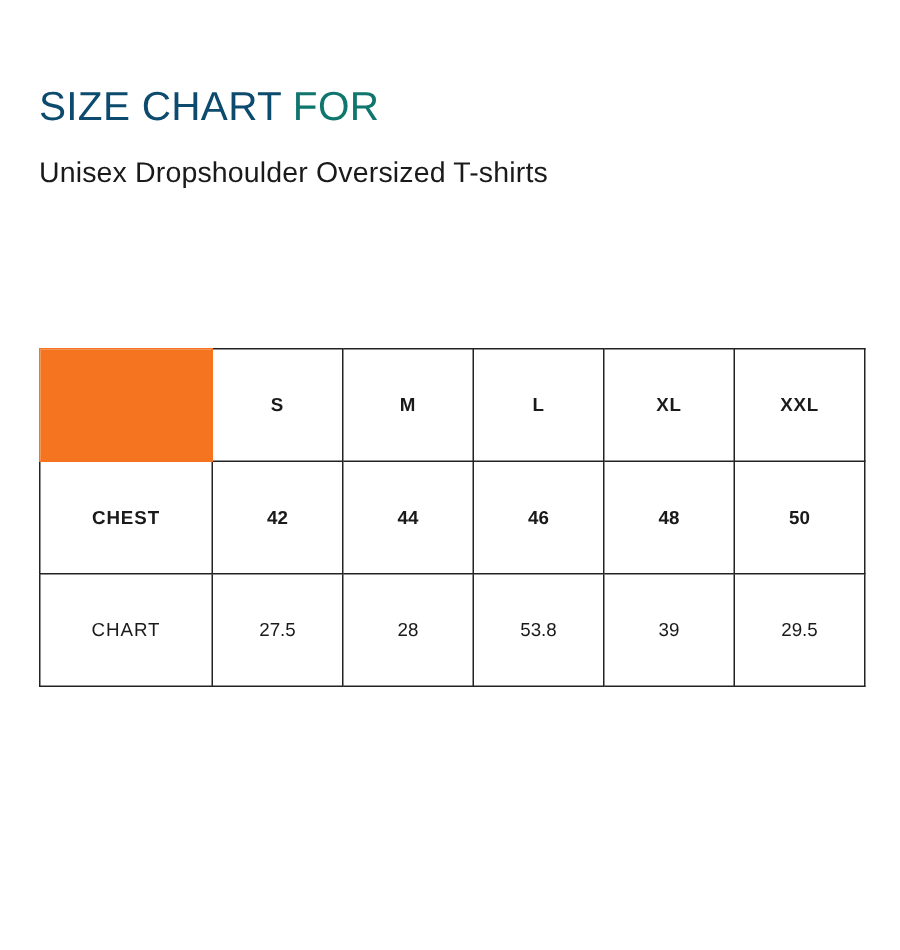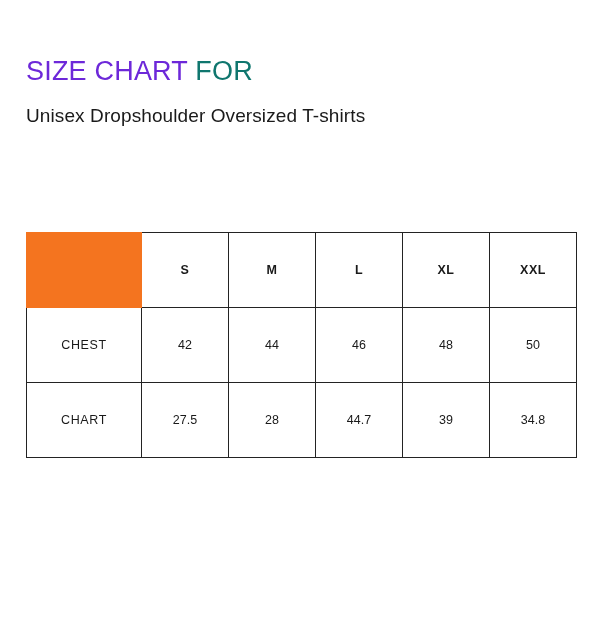--- a/index.html
+++ b/index.html
@@ -25,21 +25,21 @@
     padding: 54px 26px 0 26px;
   }
   .title-line1 {
     font-size: 27px;
     font-weight: 400;
     line-height: 34px;
     letter-spacing: 0.2px;
     white-space: nowrap;
   }
   .title-accent {
-    color: #6d28d9;
+    color: #0c4a6e;
   }
   .title-for {
     color: #0f766e;
   }
   .title-line2 {
     margin-top: 12px;
     font-size: 19px;
     font-weight: 400;
     line-height: 32px;
     color: #1a1a1a;
@@ -76,21 +76,21 @@
   .corner-cell {
     background: #f4741f;
     border: 1px solid #f4741f !important;
   }
   .hdr {
     font-weight: bold;
     font-size: 12.5px;
     letter-spacing: 0.5px;
   }
   .chest-row td {
-    font-weight: normal;
+    font-weight: bold;
   }
   .chest-row td.rowlabel {
     letter-spacing: 0.8px;
   }
 </style>
 </head>
 <body>
 
 <div class="page">
 
@@ -119,23 +119,23 @@
           <td class="size-col">44</td>
           <td class="size-col">46</td>
           <td class="size-col">48</td>
           <td class="size-col">50</td>
         </tr>
 
         <tr>
           <td class="rowlabel">CHART</td>
           <td class="size-col">27.5</td>
           <td class="size-col">28</td>
-          <td class="size-col">44.7</td>
+          <td class="size-col">53.8</td>
           <td class="size-col">39</td>
-          <td class="size-col">34.8</td>
+          <td class="size-col">29.5</td>
         </tr>
 
 
       </tbody>
     </table>
   </div>
 
 </div>
 
 </body></html>

